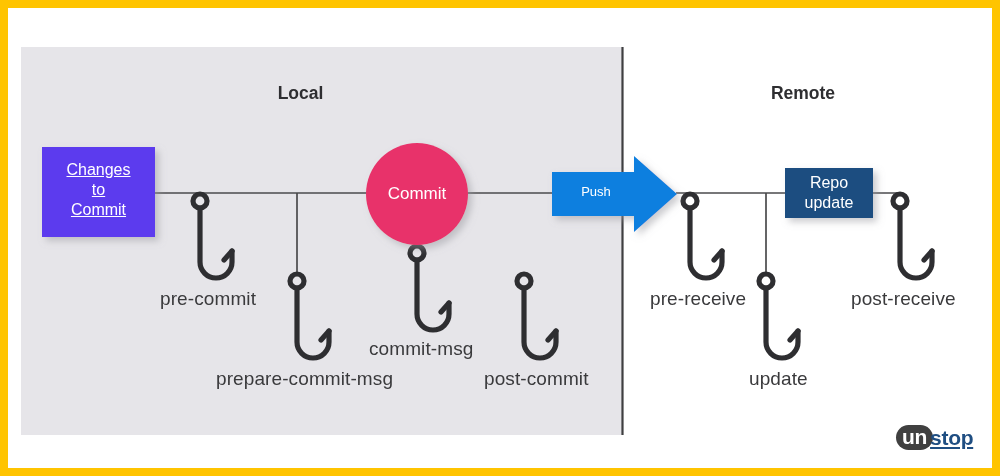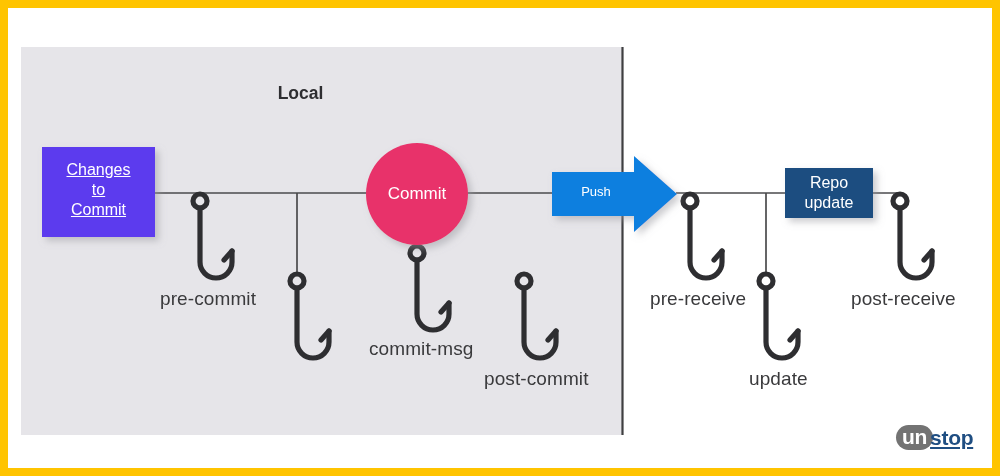--- a/index.html
+++ b/index.html
@@ -49,21 +49,21 @@
     text-align:center;
     font-size:17px;
     white-space:nowrap;
   }
   .pushtext{
     position:absolute;color:#FFFFFF;font-size:13px;white-space:nowrap;
   }
   
   #logo{position:absolute;left:896px;top:422px;height:30px;display:flex;align-items:center;}
   #logo .pill{
-    background:#737373;color:#FFFFFF;font-weight:bold;font-size:21px;
+    background:#404040;color:#FFFFFF;font-weight:bold;font-size:21px;
     border-radius:13px;padding:1px 6px 3px 6px;line-height:1;letter-spacing:-.3px;
   }
   #logo .rest{
     color:#1F4E82;font-weight:bold;font-size:21px;line-height:1;
     margin-left:-3px;letter-spacing:-.3px;text-decoration:underline;
   }
 </style>
 </head>
 <body>
 
@@ -139,34 +139,36 @@
 
       <rect x="42" y="147" width="113" height="90" fill="#5B3BEE" filter="url(#softshadow2)"></rect>
 
       <path d="M552 172 L634 172 L634 156 L677 194 L634 232 L634 216 L552 216 Z" fill="#0D7FDF" filter="url(#softshadow2)"></path>
 
       <rect x="785" y="168" width="88" height="50" fill="#1C4E80" filter="url(#softshadow2)"></rect>
     </svg>
 
     <div class="zone-title" style="left:0;top:83px;width:601px;text-align:center;">Local</div>
 
+    <div class="zone-title" style="left:622px;top:83px;width:362px;text-align:center;">Remote</div>
 
     <div class="boxtext" style="left:42px;top:160px;width:113px;text-decoration:underline;">Changes
 to
 Commit</div>
 
     <div class="circletext" style="left:367px;top:184px;width:100px;">Commit</div>
 
     <div class="pushtext" style="left:556px;top:184px;width:80px;text-align:center;">Push</div>
 
     <div class="boxtext" style="left:785px;top:173px;width:88px;">Repo
 update</div>
 
     <div class="lbl" style="left:160px;top:288px;">pre-commit</div>
 
+    <div class="lbl" style="left:216px;top:368px;">prepare-commit-msg</div>
 
     <div class="lbl" style="left:369px;top:338px;text-align:center;">commit-msg</div>
 
     <div class="lbl" style="left:484px;top:368px;">post-commit</div>
 
     <div class="lbl" style="left:650px;top:288px;">pre-receive</div>
 
     <div class="lbl" style="left:749px;top:368px;">update</div>
 
     <div class="lbl" style="left:851px;top:288px;text-align:right;">post-receive</div>

